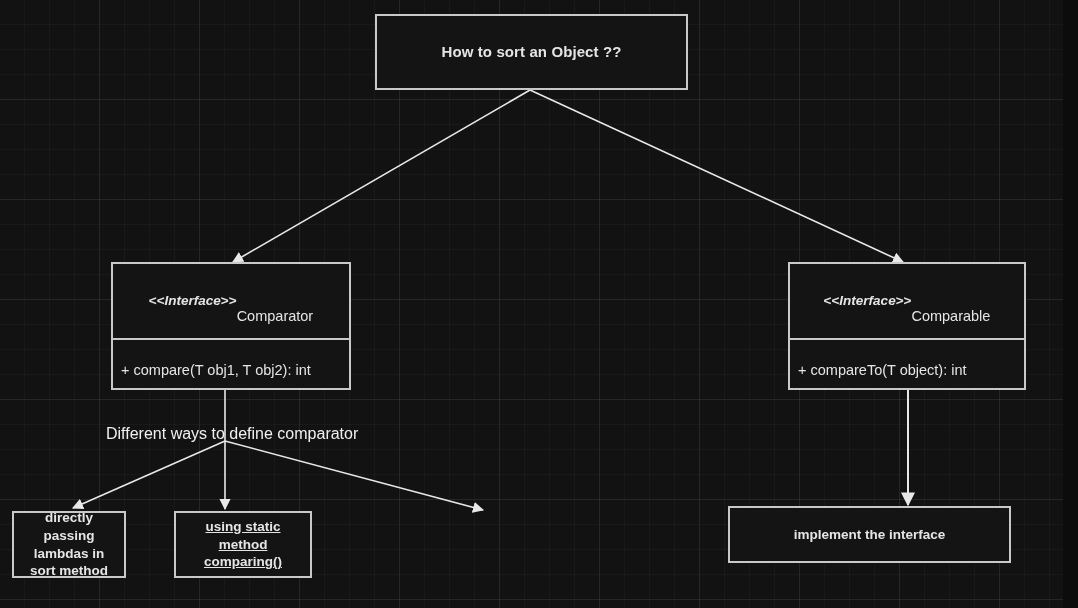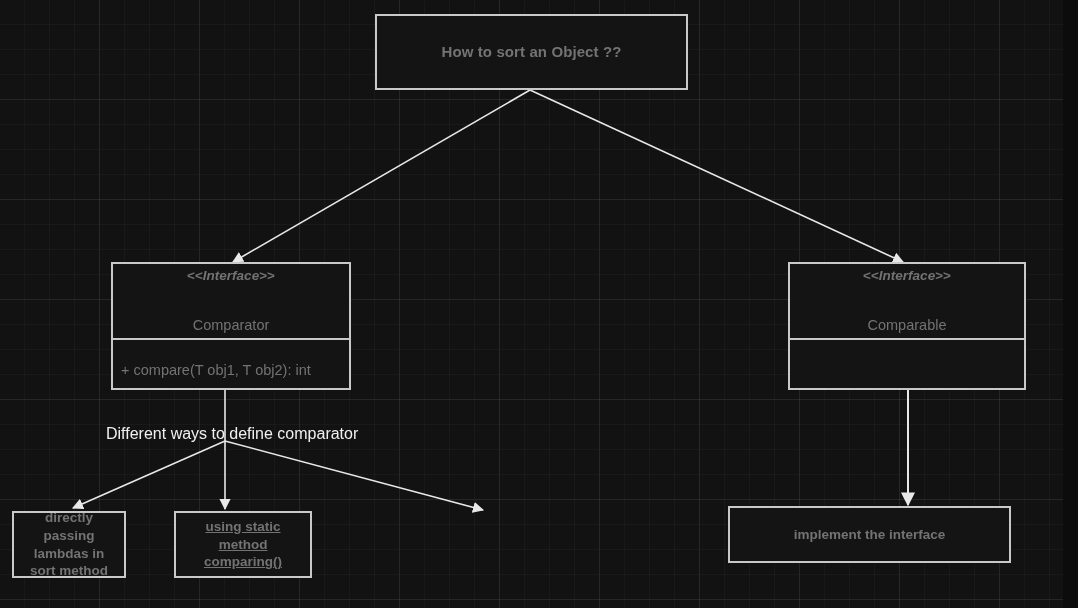--- a/index.html
+++ b/index.html
@@ -50,42 +50,42 @@
     width: 1078px;
     height: 608px;
     pointer-events: none;
   }
 
   .node {
     position: absolute;
     box-sizing: border-box;
     background: #141414;
     border: 2px solid #c9c9c9;
-    color: #737373;
+    color: #e5e5e5;
     display: flex;
     flex-direction: column;
     align-items: center;
     justify-content: center;
     text-align: center;
     -webkit-font-smoothing: antialiased;
   }
 
   .node-title {
     font-size: 15px;
     font-weight: bold;
     letter-spacing: 0.1px;
     line-height: 1.3;
   }
 
   
   .uml { padding: 0; display: block; }
   .uml-head {
     height: 74px;
     display: flex;
-    flex-direction: column;
+    flex-direction: row;
     align-items: center;
     justify-content: center;
     border-bottom: 2px solid #c9c9c9;
     line-height: 1.32;
   }
   .uml-stereotype {
     font-size: 13.5px;
     font-weight: bold;
   }
   .uml-stereotype i { font-style: italic; }
@@ -163,20 +163,21 @@
     <div class="uml-body">+ compare(T obj1, T obj2): int</div>
   </div>
 
   <div class="node uml" style="left:788px; top:262px; width:238px; height:128px;">
     <div class="uml-head">
       <div class="uml-stereotype">
         <span>&lt;&lt;</span><i>Interface</i><span>&gt;&gt;</span>
       </div>
       <div class="uml-name">Comparable</div>
     </div>
+    <div class="uml-body">+ compareTo(T object): int</div>
   </div>
 
   <div class="edge-label" style="left:106px; top:425px;">Different ways to define comparator</div>
 
   <div class="node leaf" style="left:12px; top:511px; width:114px; height:67px;">
     <span>directly passing lambdas in sort method</span>
   </div>
 
   <div class="node leaf" style="left:174px; top:511px; width:138px; height:67px;text-decoration:underline;">
     <span>using static method comparing()</span>

